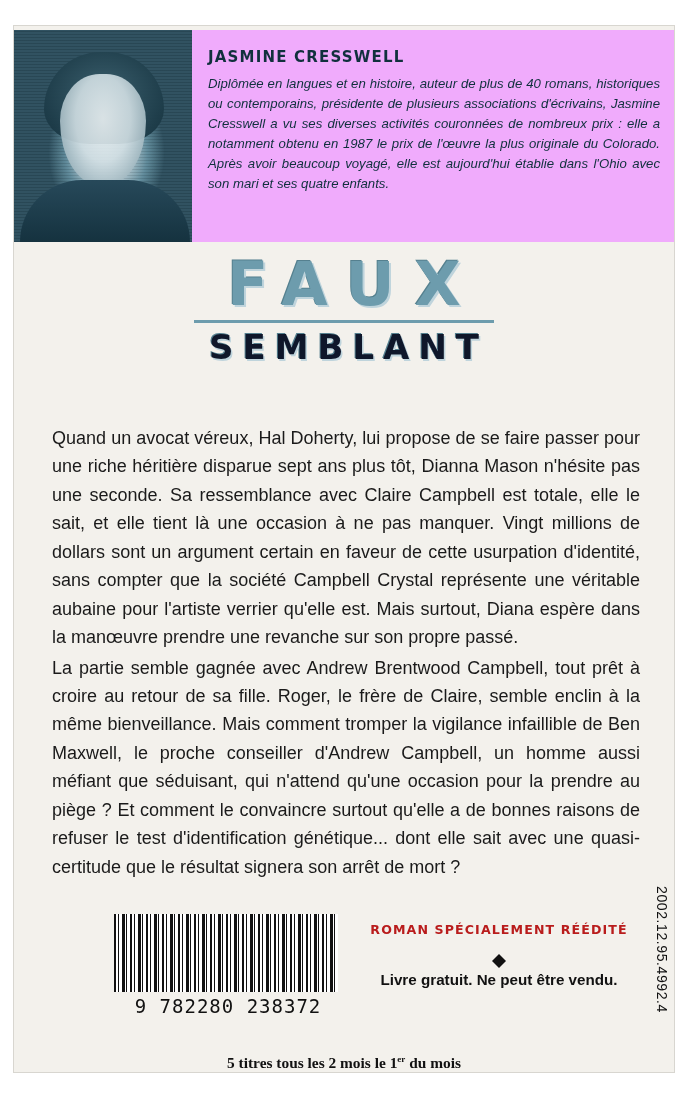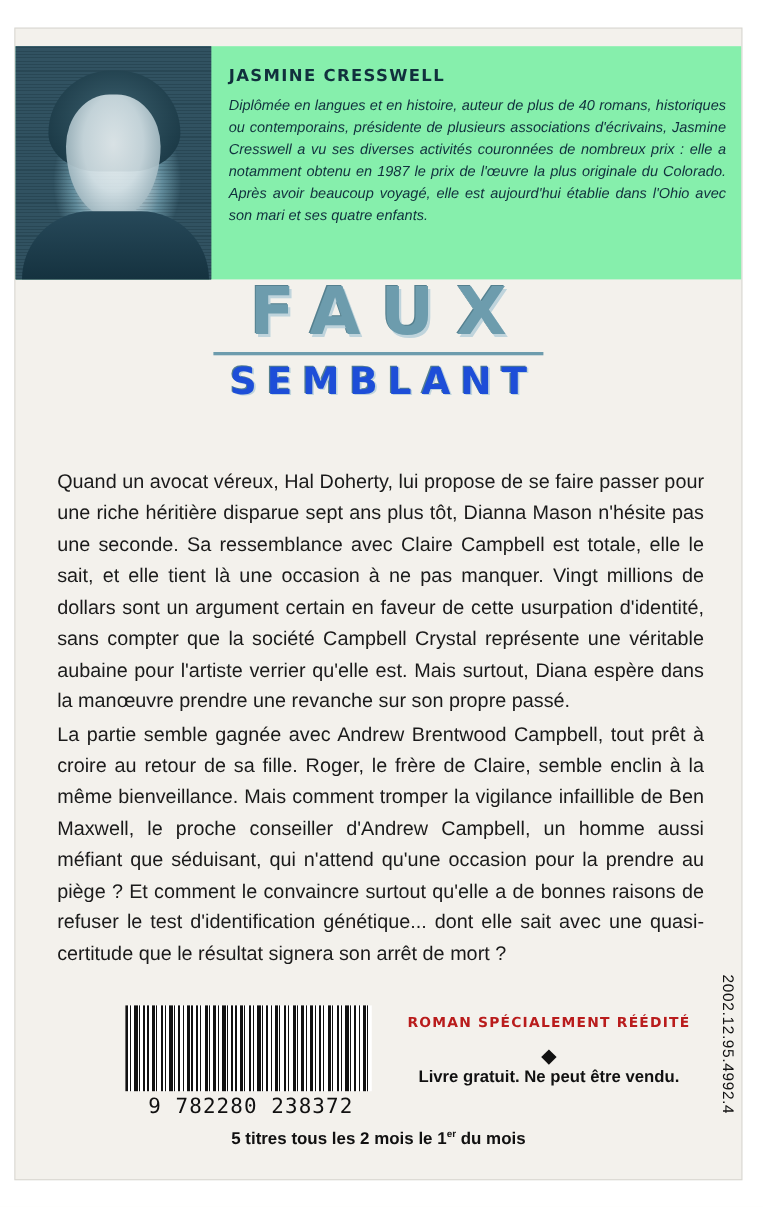--- a/index.html
+++ b/index.html
@@ -22,24 +22,24 @@
     height: 1046px;
     background: #f3f1ec;
     box-shadow: 0 0 0 1px #d8d6d0;
     overflow: hidden;
   }
 
   
   .author-band {
     position: absolute;
     left: 0;
-    top: 16px;
+    top: 4px;
     width: 660px;
     height: 212px;
-    background: #86efac;
+    background: #f0abfc;
     display: flex;
     justify-content: flex-end;
   }
   .author-photo {
     width: 178px;
     height: 212px;
     background:
       repeating-linear-gradient(0deg, rgba(0,0,0,0.10) 0px, rgba(0,0,0,0.10) 1px, rgba(255,255,255,0.02) 1px, rgba(255,255,255,0.02) 3px),
       radial-gradient(ellipse 58px 72px at 52% 58%, #dfe9ec 0%, #b9ccd4 38%, #5f8a9a 70%, #2d4f5e 100%),
       linear-gradient(160deg, #4d7d8e 0%, #2b5161 60%, #16323f 100%);
@@ -121,21 +121,21 @@
     width: 300px;
     height: 3px;
     background: #6d9cad;
     margin: 6px auto 4px auto;
   }
   .title-sub {
     font-family: "DejaVu Sans", sans-serif;
     font-weight: bold;
     font-size: 34px;
     letter-spacing: 9px;
-    color: #1d4ed8;
+    color: #0f172a;
     text-shadow: 1.5px 1.5px 0 #bfd4dc, -1px -1px 0 #55808f;
     padding-left: 9px;
   }
 
   
   .blurb {
     position: absolute;
     left: 38px;
     top: 398px;
     width: 588px;
@@ -205,24 +205,24 @@
   .free-line {
     font-family: "Liberation Sans", sans-serif;
     font-weight: bold;
     font-size: 15.2px;
     color: #111;
   }
 
   .titles-line {
     position: absolute;
     left: 0;
-    top: 1000px;
-    width: 660px;
-    text-align: center;
-    font-family: Liberation Sans, sans-serif;
+    top: 1028px;
+    width: 660px;
+    text-align: center;
+    font-family: Liberation Serif, serif;
     font-weight: bold;
     font-size: 15.4px;
     color: #111;
   }
   .titles-line sup { font-size: 9px; vertical-align: super; }
 
   .vertical-code {
     position: absolute;
     right: 4px;
     top: 860px;

